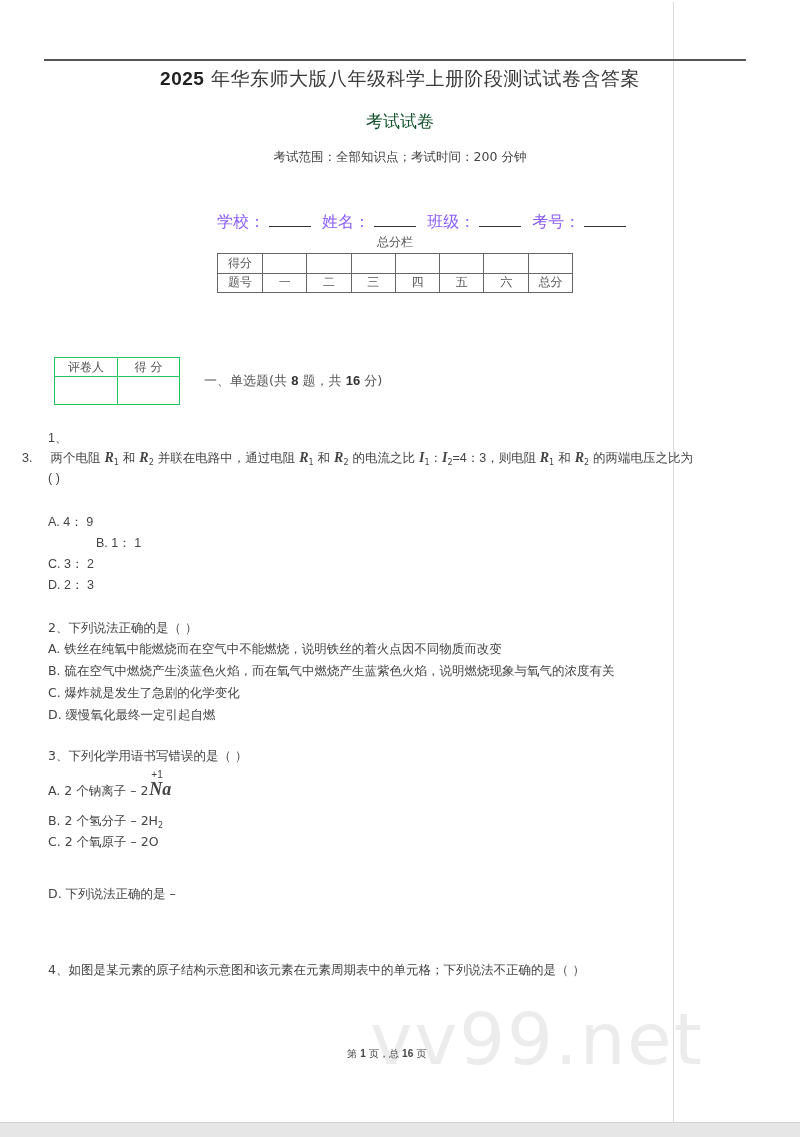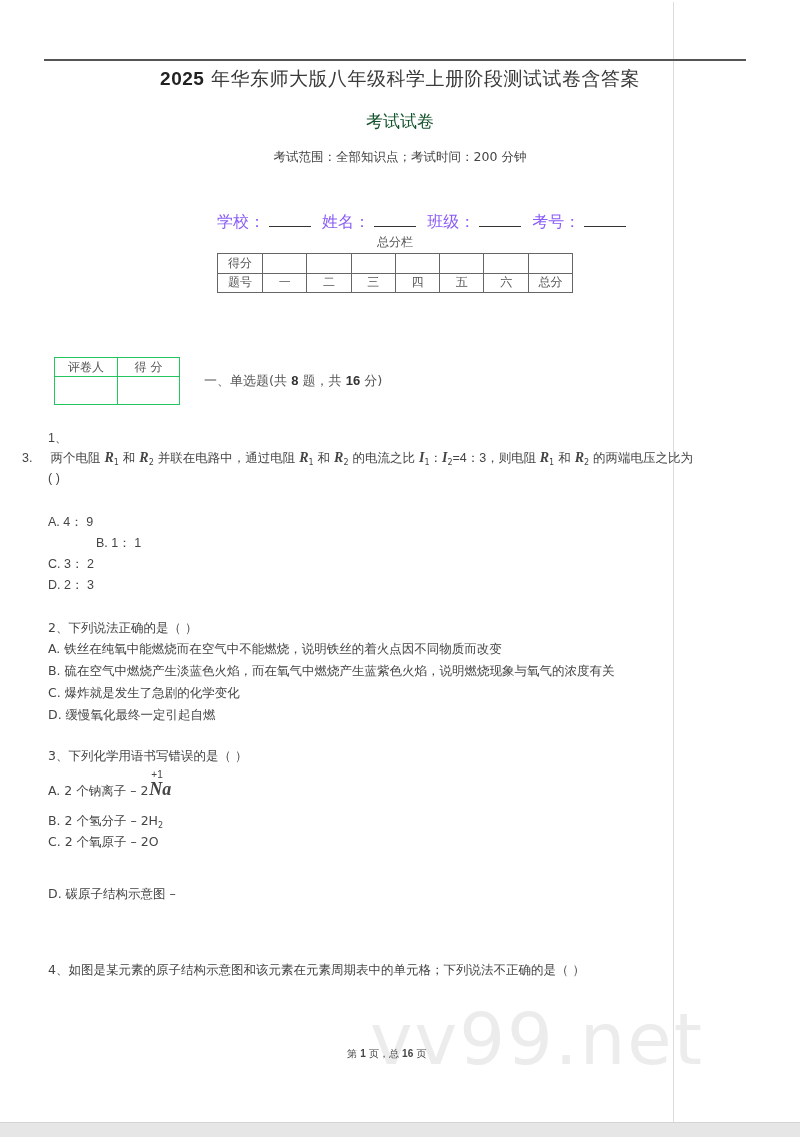--- a/index.html
+++ b/index.html
@@ -114,21 +114,21 @@
   <div class="text" style="left:48px; top:618px;">2、下列说法正确的是（ ）</div>
   <div class="text" style="left:48px; top:639px;">A. 铁丝在纯氧中能燃烧而在空气中不能燃烧，说明铁丝的着火点因不同物质而改变</div>
   <div class="text" style="left:48px; top:661px;">B. 硫在空气中燃烧产生淡蓝色火焰，而在氧气中燃烧产生蓝紫色火焰，说明燃烧现象与氧气的浓度有关</div>
   <div class="text" style="left:48px; top:683px;">C. 爆炸就是发生了急剧的化学变化</div>
   <div class="text" style="left:48px; top:705px;">D. 缓慢氧化最终一定引起自燃</div>
 
   <div class="text" style="left:48px; top:746px;">3、下列化学用语书写错误的是（        ）</div>
   <div class="text" style="left:48px; top:777px;"><span>A. 2 个钠离子 – 2</span><span class="na"><span class="chg">+1</span><span>Na</span></span></div>
   <div class="text" style="left:48px; top:811px;"><span>B. 2 个氢分子 – 2H</span><sub>2</sub></div>
   <div class="text" style="left:48px; top:832px;">C. 2 个氧原子 – 2O</div>
-  <div class="text" style="left:48px; top:884px;">D. 碳原子结构示意图 –</div>
+  <div class="text" style="left:48px; top:884px;">D. 下列说法正确的是 –</div>
 
   <div class="text" style="left:48px; top:960px;">4、如图是某元素的原子结构示意图和该元素在元素周期表中的单元格；下列说法不正确的是（       ）</div>
 
   <div class="watermark">vv99.net</div>
 
   <div class="footer"><span>第 </span><span class="num">1</span><span> 页，总 </span><span class="num">16</span><span> 页</span></div>
 </div>
 
 <div class="bottom-strip"></div>
 

